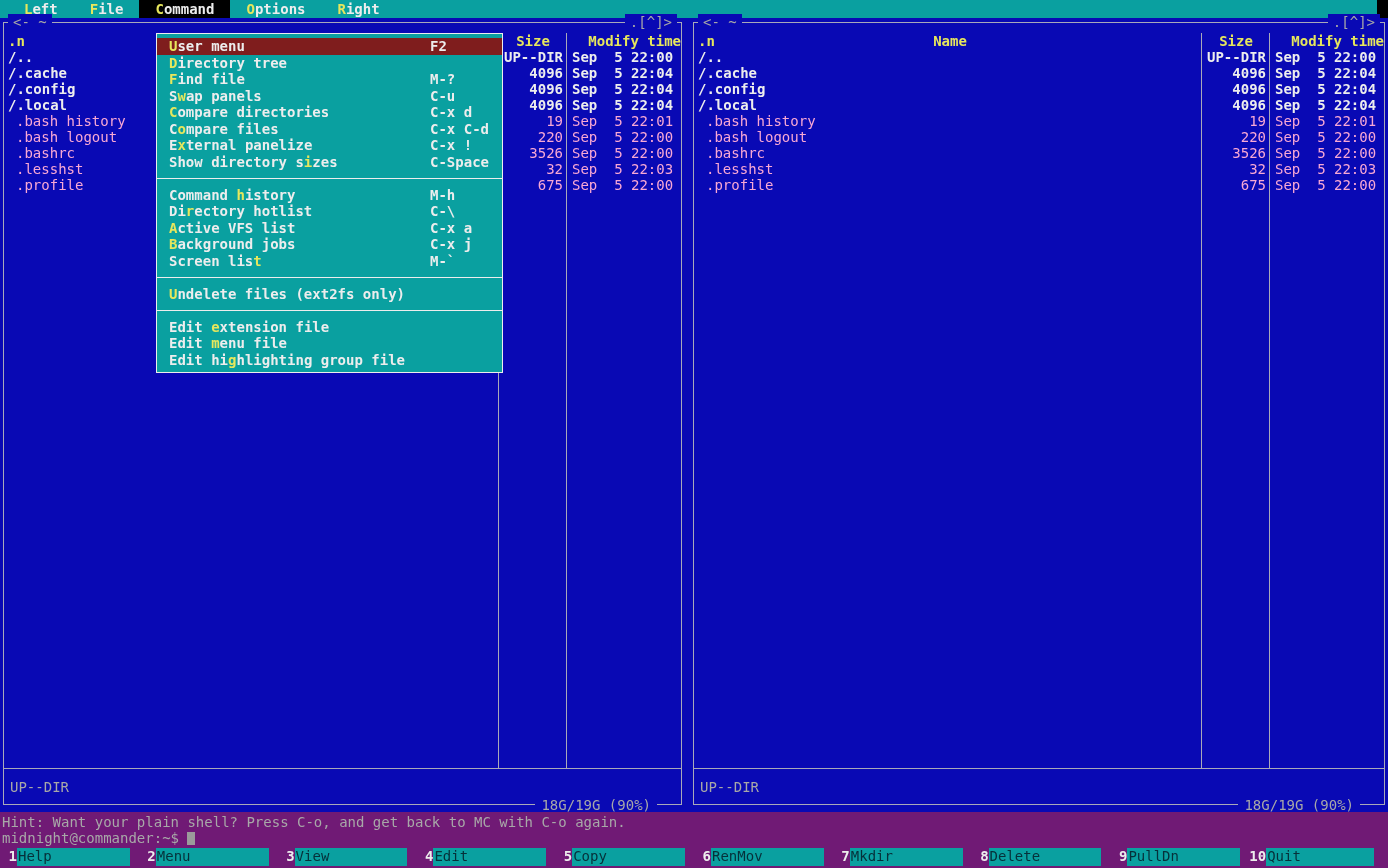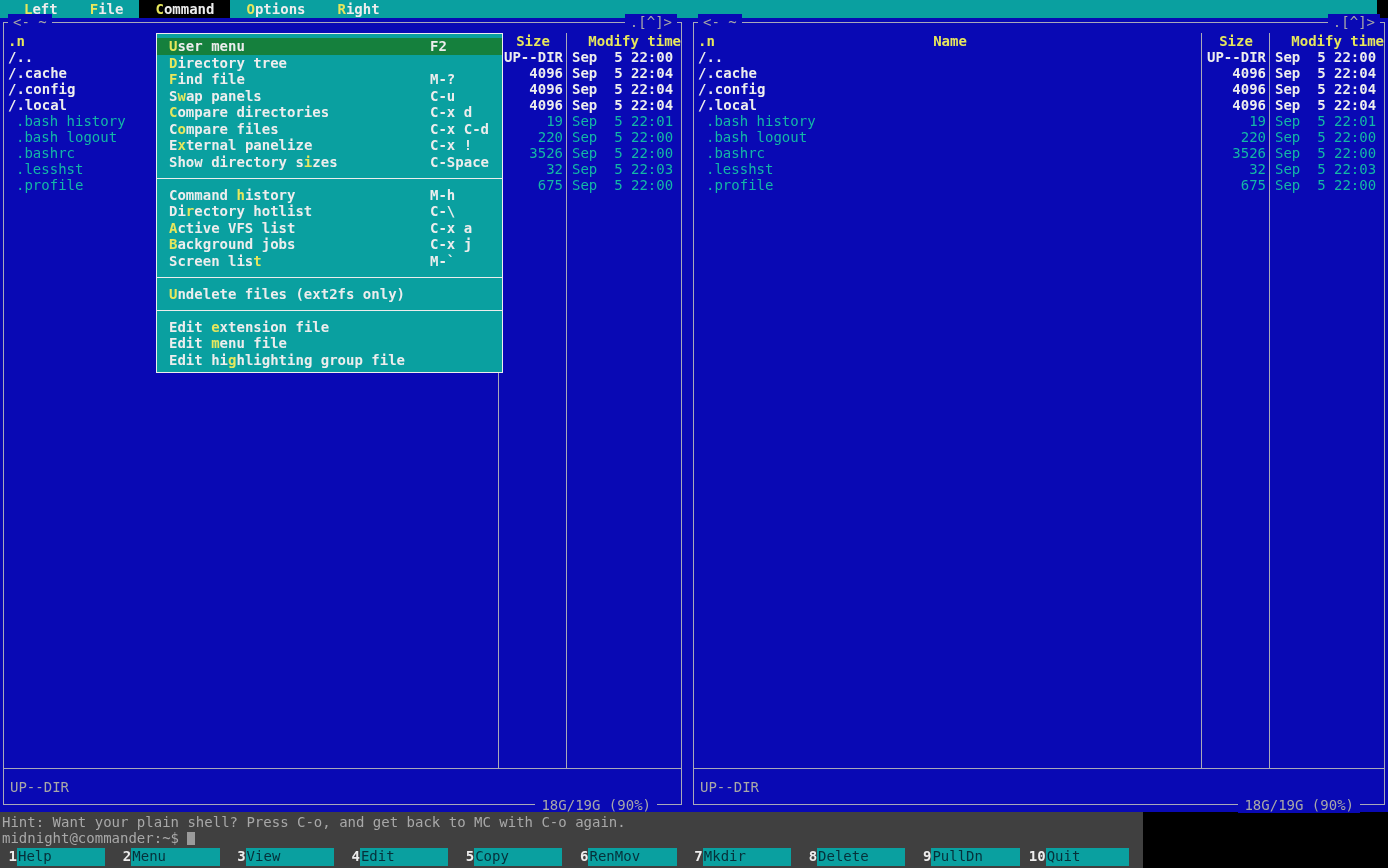--- a/index.html
+++ b/index.html
@@ -41,39 +41,39 @@
   .cname{padding-left:4px;}
   .csize{text-align:right;padding-right:4px;}
   .cmtime{padding-left:5px;}
   .prow.hdr{color:var(--yellow);font-weight:bold;}
   .prow.hdr .csize{text-align:center;padding-right:0;}
   .prow.hdr .cmtime{text-align:right;padding-left:0;}
   .hn{position:relative;}
   .sortind{position:absolute;left:4px;top:0;}
   .hnc{display:block;text-align:center;}
   .row-dir{color:var(--bright);font-weight:bold;}
-  .row-file{color:#14b8a6;}
+  .row-file{color:#f9a8d4;}
   .row-file .cname{padding-left:12px;}
   .psep{position:absolute;left:0;right:0;bottom:35px;height:1px;background:var(--frame);}
   .mini{position:absolute;left:6px;bottom:9px;color:var(--dim);white-space:pre;}
   .free{position:absolute;right:24px;bottom:-9px;height:16px;line-height:16px;
     background:var(--blue);color:var(--dim);padding:0 6px;white-space:pre;}
   
   .dropdown{position:absolute;left:156px;top:15px;width:345px;background:var(--teal);
     border:1px solid var(--menuframe);padding:4px 0;z-index:5;}
   .ditem{display:flex;height:16.5px;line-height:16.5px;padding:0 12px;color:var(--bright);
     font-weight:bold;white-space:pre;cursor:default;}
   .ditem .lbl{flex:1;overflow:hidden;}
   .ditem .hk{color:var(--yellow);}
   .ditem .sc{width:60px;text-align:left;}
-  .ditem.selected{background:#15803d;}
+  .ditem.selected{background:#7f1d1d;}
   .dsep{height:16.5px;position:relative;}
   .dsep::after{content:"";position:absolute;top:8px;left:0;right:0;height:1px;background:var(--menuframe);}
   
-  .bottom{position:absolute;top:812px;left:0;width:1143px;height:56px;background:#404040;color:var(--dim);}
+  .bottom{position:absolute;top:812px;left:0;width:1388px;height:56px;background:#701a75;color:var(--dim);}
   .hint{height:16px;line-height:16px;padding-left:2px;margin-top:2px;white-space:pre;}
   .cmdline{height:16px;line-height:16px;padding-left:2px;white-space:pre;}
   .cursor{display:inline-block;width:8px;height:13px;background:#9B9B9B;margin-left:8px;vertical-align:-2px;}
   .fkeys{display:flex;height:18px;margin-top:2px;}
   .fcell{flex:1 1 0;display:flex;height:18px;line-height:17px;min-width:0;}
   .fnum{width:17px;text-align:right;color:var(--bright);font-weight:bold;flex:0 0 17px;}
   .fchip{flex:1;background:var(--teal);color:#06303a;margin-right:9px;padding-left:1px;overflow:hidden;}
   .fcell:last-child .fchip{margin-right:14px;}
 </style>
 </head>

